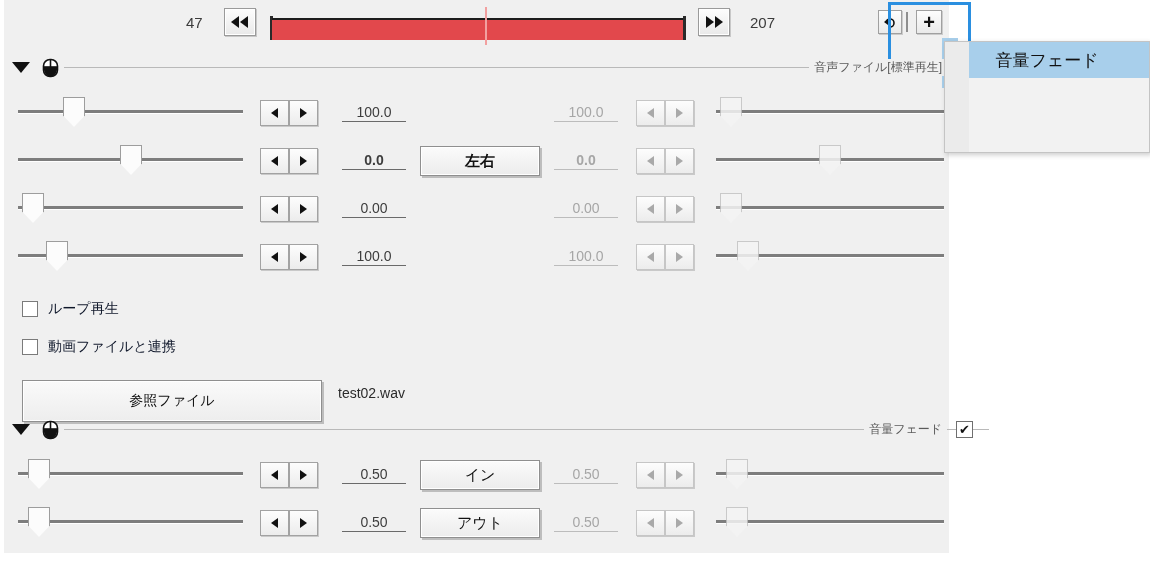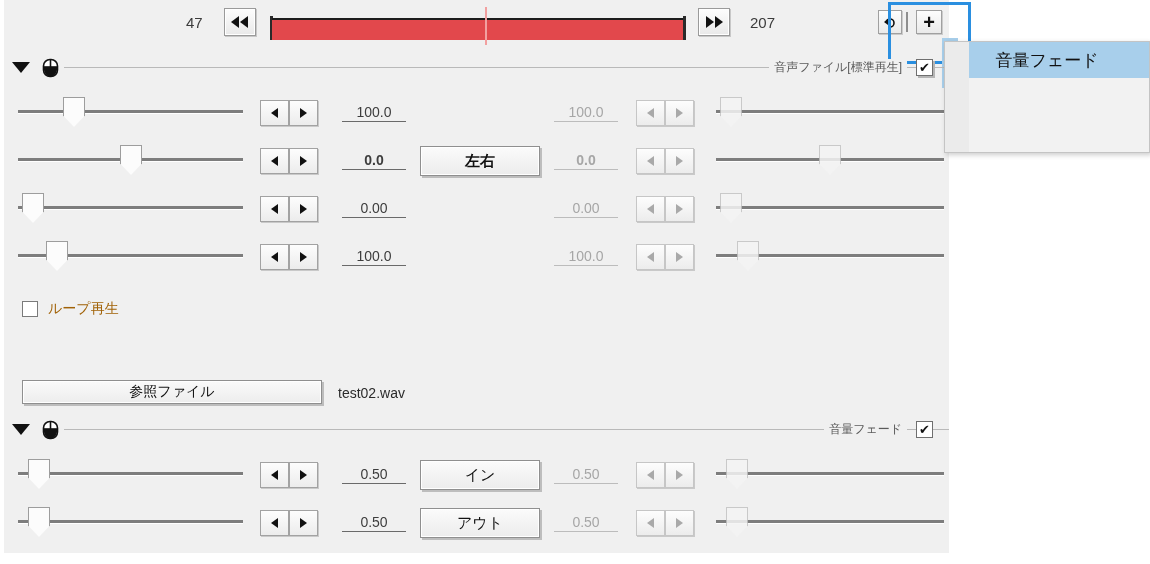--- a/index.html
+++ b/index.html
@@ -70,21 +70,21 @@
     border:3px solid #2a8fe0;background:transparent;box-sizing:border-box;
   }
   #scrollstub{
     position:absolute;left:938px;top:38px;width:16px;height:28px;background:#a8cfeb;
   }
   #scrollstub2{
     position:absolute;left:938px;top:66px;width:16px;height:22px;background:#a8cfeb;
   }
 
   
-  .sechead{position:absolute;left:0;width:945px;height:24px;}
+  .sechead{position:absolute;left:0;width:945px;height:24px;padding-left:40px;}
   .tri{
     position:absolute;left:8px;top:6px;width:0;height:0;
     border-left:9px solid transparent;border-right:9px solid transparent;
     border-top:11px solid #111;
   }
   .mouseicon{position:absolute;left:38px;top:2px;}
   .hrule{
     position:absolute;left:60px;right:0;top:11px;height:1px;background:#b9b9b9;
   }
   .sechead .headlabel{
@@ -149,25 +149,25 @@
     display:flex;align-items:center;justify-content:center;
     font-size:15px;color:#111;cursor:default;
   }
 
   
   .cbrow{position:absolute;left:0;height:26px;display:flex;align-items:center;}
   .cbox{
     width:16px;height:16px;border:1px solid #7a7a7a;background:#fff;
     box-sizing:border-box;margin-left:18px;margin-right:10px;cursor:default;
   }
-  .cblabel{font-size:14px;color:#a16207;}
+  .cblabel{font-size:14px;color:#0f172a;}
 
   
   #filebtn{
-    position:absolute;left:18px;top:380px;width:300px;height:24px;
+    position:absolute;left:18px;top:380px;width:300px;height:42px;
     background:linear-gradient(#fafafa,#ededed);
     border:1px solid #8f8f8f;
     box-shadow:2px 2px 0 #bdbdbd, inset 0 0 0 1px #fff;
     box-sizing:border-box;display:flex;align-items:center;justify-content:center;
     font-size:14px;color:#111;cursor:default;
   }
   #filename{position:absolute;left:334px;top:385px;font-size:14px;color:#2b2b2b;}
 
   
   #menu{
@@ -360,20 +360,24 @@
           <div class="strack" style="left: 0px; width: 228px;"></div>
           <div class="shandle dim" style="left: 21px;"></div>
         </div>
       </div>
     </div>
 
   <div class="cbrow" style="top:296px;">
     <span class="cbox"></span>
     <span class="cblabel">ループ再生</span>
   </div>
+  <div class="cbrow" style="top:334px;">
+    <span class="cbox"></span>
+    <span class="cblabel">動画ファイルと連携</span>
+  </div>
 
   <div id="filebtn">参照ファイル</div>
   <div id="filename">test02.wav</div>
 
   <div class="sechead" style="top:418px;">
     <div class="tri"></div>
     <div class="mouseicon">
       <svg width="17" height="20" viewBox="0 0 17 20" aria-hidden="true">
         <rect x="1.5" y="1.5" width="14" height="17" rx="6.5" ry="6.5" fill="#fff" stroke="#111" stroke-width="1.6"></rect>
         <line x1="8.5" y1="1.5" x2="8.5" y2="9" stroke="#111" stroke-width="1.6"></line>

